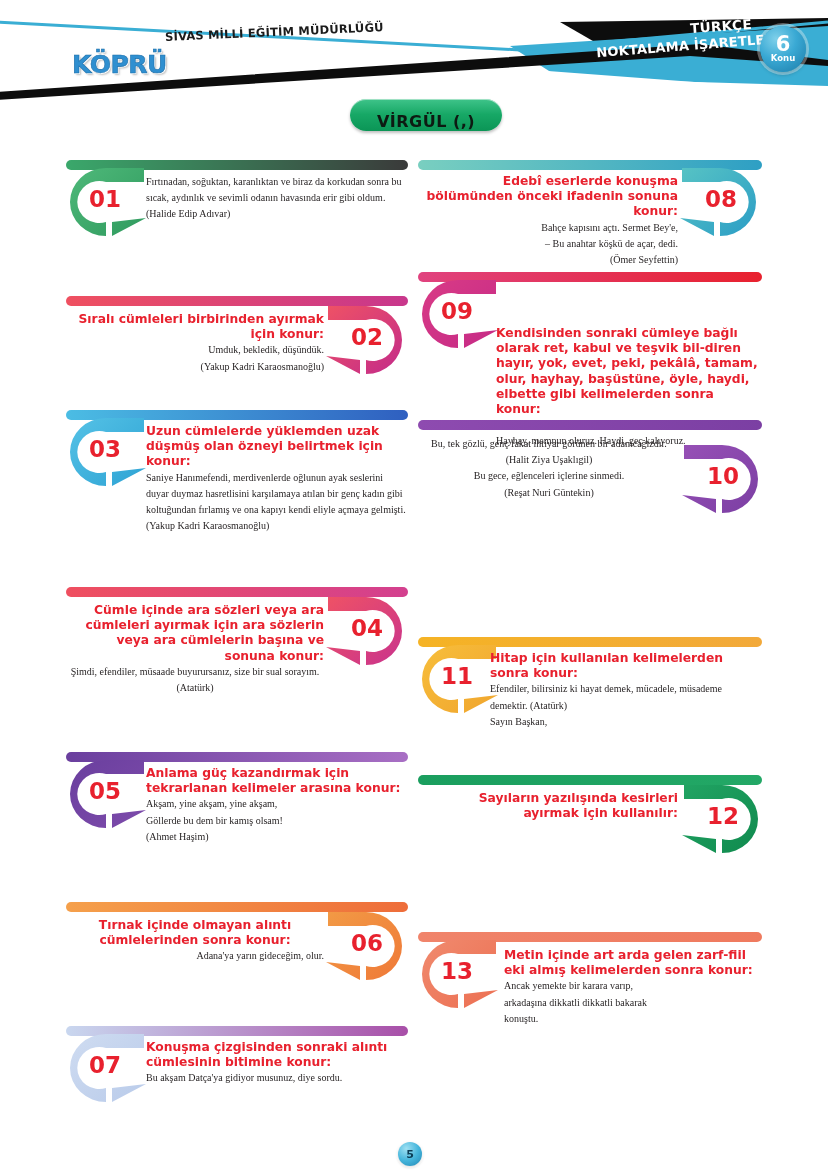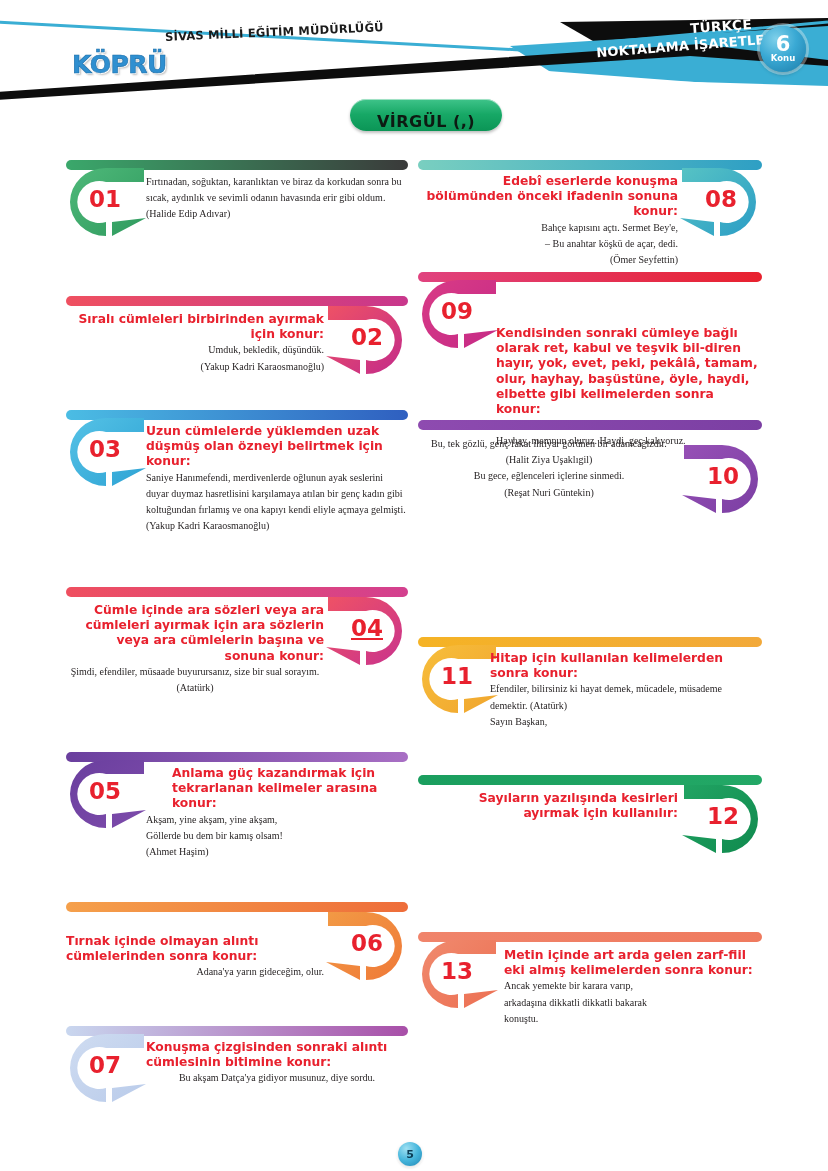--- a/index.html
+++ b/index.html
@@ -208,21 +208,21 @@
           <svg width="86" height="74" viewBox="0 0 86 74">
     <defs>
               <linearGradient id="bg3" x1="0" y1="0" x2="1" y2="1">
       <stop offset="0%" stop-color="#ef5265"></stop>
                 <stop offset="100%" stop-color="#c9338d"></stop>
     </linearGradient>
             </defs>
     <path d="M46 2 A36 34 0 1 1 46 70 L46 56 A22 21 0 1 0 46 16 L8 16 L8 2 Z
              M40 56 L40 70 L6 52 Z" fill="url(#bg3)"></path>
           </svg>
-          <div class="bnum" style="top: 22px; left: 4px; text-decoration: underline;">04</div>
+          <div class="bnum" style="top: 22px; left: 4px;">04</div>
         </div>
         <div class="body" style="left: 0px; top: 16px; width: 258px;">
           <div class="rule" style="text-align: right;">Cümle içinde ara sözleri veya ara cümleleri ayırmak için ara sözlerin veya ara cümlelerin başına ve sonuna konur:</div>
           <div class="example" style="text-align: center; white-space: pre-line;">Şimdi, efendiler, müsaade buyurursanız, size bir sual sorayım. (Atatürk)</div>
         </div>
       </div>
       <div class="card" style="left: 66px; top: 752px; width: 342px;">
         <div class="bar" style="width: 342px; background: linear-gradient(90deg, rgb(106, 63, 158) 0%, rgb(168, 111, 196) 100%);"></div>
         <div class="bubble" style="left: 0px; top: 6px;">
           <svg width="86" height="74" viewBox="0 0 86 74">
@@ -231,21 +231,21 @@
       <stop offset="0%" stop-color="#6a3f9e"></stop>
                 <stop offset="100%" stop-color="#7d4bab"></stop>
     </linearGradient>
             </defs>
       <path d="M40 2 A36 34 0 1 0 40 70 L40 56 A22 21 0 1 1 40 16 L78 16 L78 2 Z
                M46 56 L46 70 L80 52 Z" fill="url(#bg4)"></path>
           </svg>
           <div class="bnum" style="top: 22px; left: -4px;">05</div>
         </div>
         <div class="body" style="left: 80px; top: 14px; width: 262px;">
-          <div class="rule" style="text-align: left; margin-left: 26px;">Anlama güç kazandırmak için tekrarlanan kelimeler arasına konur:</div>
+          <div class="rule" style="text-align: left;">Anlama güç kazandırmak için tekrarlanan kelimeler arasına konur:</div>
           <div class="example" style="text-align: left; white-space: pre-line;">Akşam, yine akşam, yine akşam,
 Göllerde bu dem bir kamış olsam!
 (Ahmet Haşim)</div>
         </div>
       </div>
       <div class="card" style="left: 66px; top: 902px; width: 342px;">
         <div class="bar" style="width: 342px; background: linear-gradient(90deg, rgb(245, 160, 75) 0%, rgb(238, 109, 58) 100%);"></div>
         <div class="bubble" style="left: 254px; top: 8px;">
           <svg width="86" height="74" viewBox="0 0 86 74">
     <defs>
@@ -253,42 +253,42 @@
       <stop offset="0%" stop-color="#f29a45"></stop>
                 <stop offset="100%" stop-color="#ef7938"></stop>
     </linearGradient>
             </defs>
     <path d="M46 2 A36 34 0 1 1 46 70 L46 56 A22 21 0 1 0 46 16 L8 16 L8 2 Z
              M40 56 L40 70 L6 52 Z" fill="url(#bg5)"></path>
           </svg>
           <div class="bnum" style="top: 22px; left: 4px;">06</div>
         </div>
         <div class="body" style="left: 0px; top: 16px; width: 258px;">
-          <div class="rule" style="text-align: left; margin-top: 16px;">Tırnak içinde olmayan alıntı cümlelerinden sonra konur:</div>
+          <div class="rule" style="text-align: center;">Tırnak içinde olmayan alıntı cümlelerinden sonra konur:</div>
           <div class="example" style="text-align: right; white-space: pre-line;">Adana'ya yarın gideceğim, olur.</div>
         </div>
       </div>
       <div class="card" style="left: 66px; top: 1026px; width: 342px;">
         <div class="bar" style="width: 342px; background: linear-gradient(90deg, rgb(201, 215, 239) 0%, rgb(168, 79, 168) 100%);"></div>
         <div class="bubble" style="left: 0px; top: 6px;">
           <svg width="86" height="74" viewBox="0 0 86 74">
     <defs>
               <linearGradient id="bg6" x1="0" y1="0" x2="1" y2="1">
       <stop offset="0%" stop-color="#cfdcf1"></stop>
                 <stop offset="100%" stop-color="#b9cbea"></stop>
     </linearGradient>
             </defs>
       <path d="M40 2 A36 34 0 1 0 40 70 L40 56 A22 21 0 1 1 40 16 L78 16 L78 2 Z
                M46 56 L46 70 L80 52 Z" fill="url(#bg6)"></path>
           </svg>
           <div class="bnum" style="top: 22px; left: -4px;">07</div>
         </div>
         <div class="body" style="left: 80px; top: 14px; width: 262px;">
           <div class="rule" style="text-align: left;">Konuşma çizgisinden sonraki alıntı cümlesinin bitimine konur:</div>
-          <div class="example" style="text-align: center; white-space: pre-line;">Bu akşam Datça'ya gidiyor musunuz, diye sordu.</div>
+          <div class="example" style="text-align: left; white-space: pre-line;">Bu akşam Datça'ya gidiyor musunuz, diye sordu.</div>
         </div>
       </div>
       <div class="card" style="left: 418px; top: 160px; width: 344px;">
         <div class="bar" style="width: 344px; background: linear-gradient(90deg, rgb(121, 207, 192) 0%, rgb(46, 159, 196) 100%);"></div>
         <div class="bubble" style="left: 256px; top: 6px;">
           <svg width="86" height="74" viewBox="0 0 86 74">
     <defs>
               <linearGradient id="bg7" x1="0" y1="0" x2="1" y2="1">
       <stop offset="0%" stop-color="#57c3c4"></stop>
                 <stop offset="100%" stop-color="#2b9dc6"></stop>

